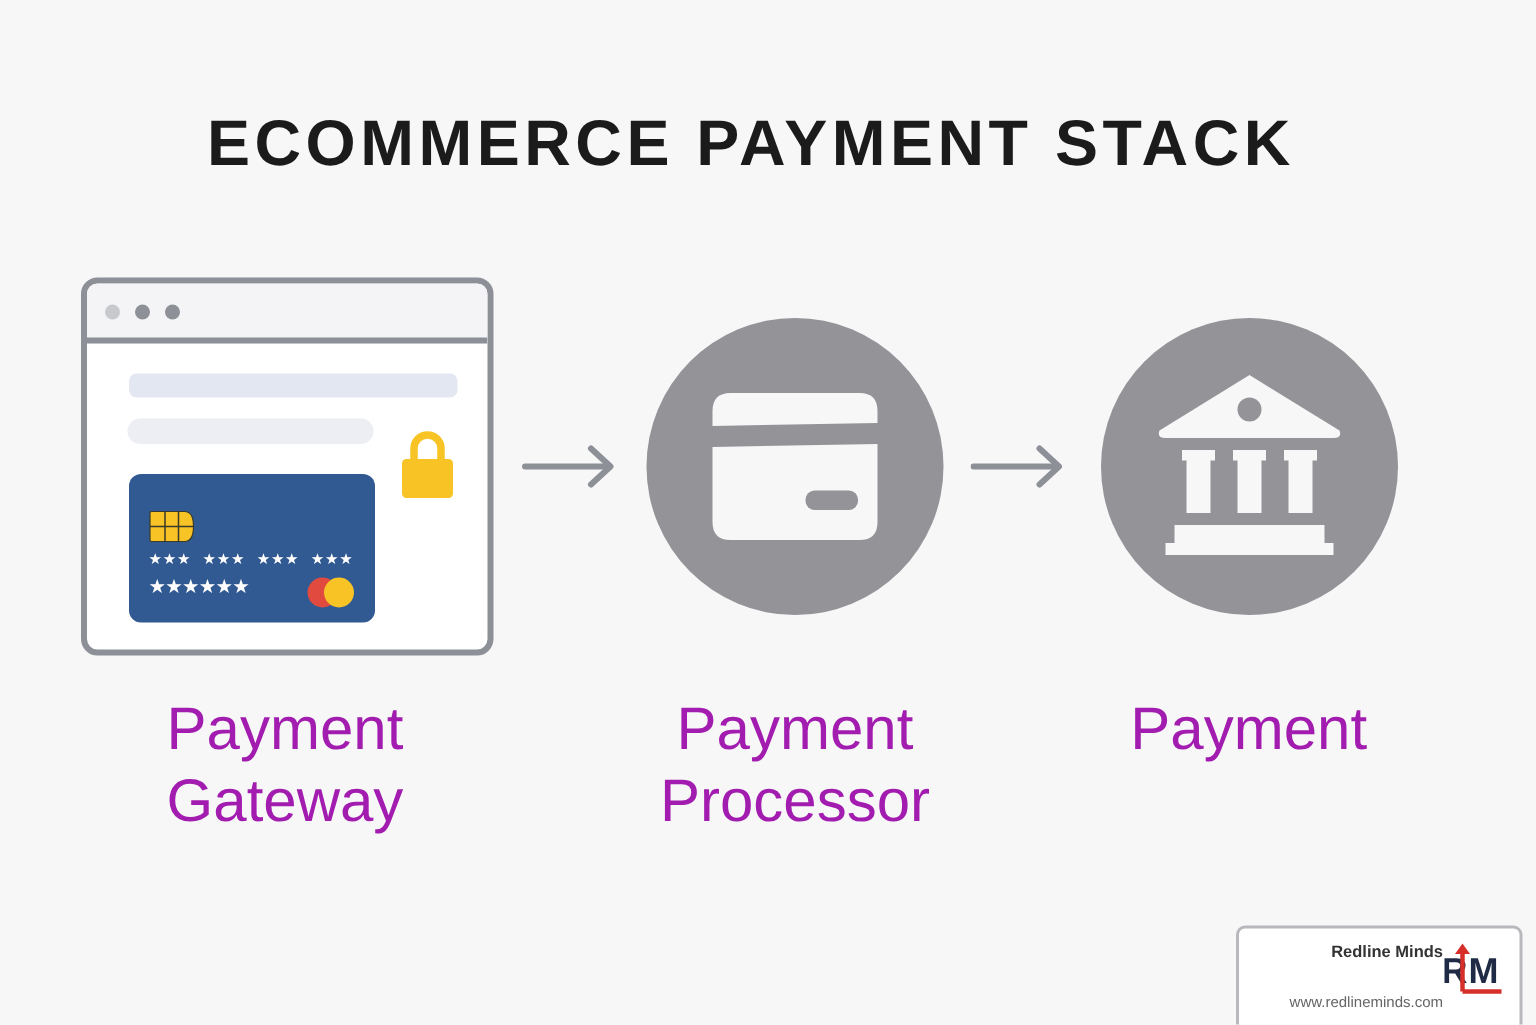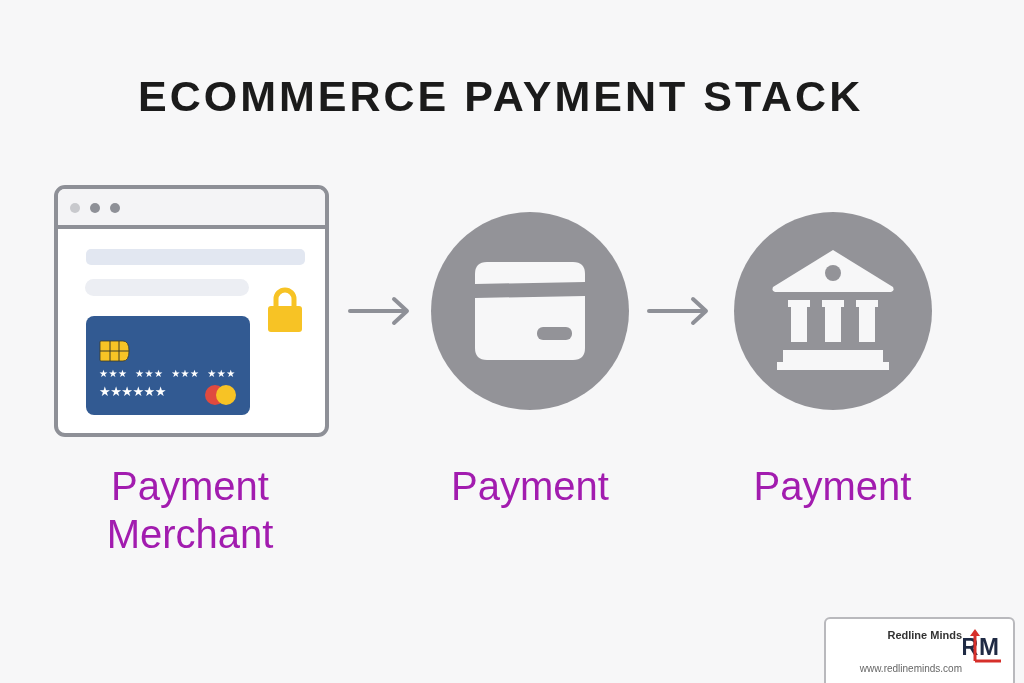--- a/index.html
+++ b/index.html
@@ -183,24 +183,25 @@
     <rect x="91" y="92" width="16" height="38" fill="#f7f7f8"></rect>
     <rect x="122" y="88" width="22" height="7" fill="#f7f7f8"></rect>
     <rect x="125" y="92" width="16" height="38" fill="#f7f7f8"></rect>
     <rect x="49" y="138" width="100" height="14" fill="#f7f7f8"></rect>
     <rect x="43" y="150" width="112" height="8" fill="#f7f7f8"></rect>
   </svg>
 </div>
 
 <div class="label label1">
   <div>Payment</div>
-  <div>Merchant</div>
+  <div>Gateway</div>
 </div>
 <div class="label label2">
   <div>Payment</div>
+  <div>Processor</div>
 </div>
 <div class="label label3">
   <div>Payment</div>
 </div>
 
 <div class="badge">
   <div class="badge-name">Redline Minds</div>
   <div class="badge-url">www.redlineminds.com</div>
   <svg class="badge-logo" viewBox="0 0 40 36">
     <text x="-2" y="28" font-family="Liberation Sans, sans-serif" font-weight="700" font-size="24" fill="#1f2a44">R</text>

